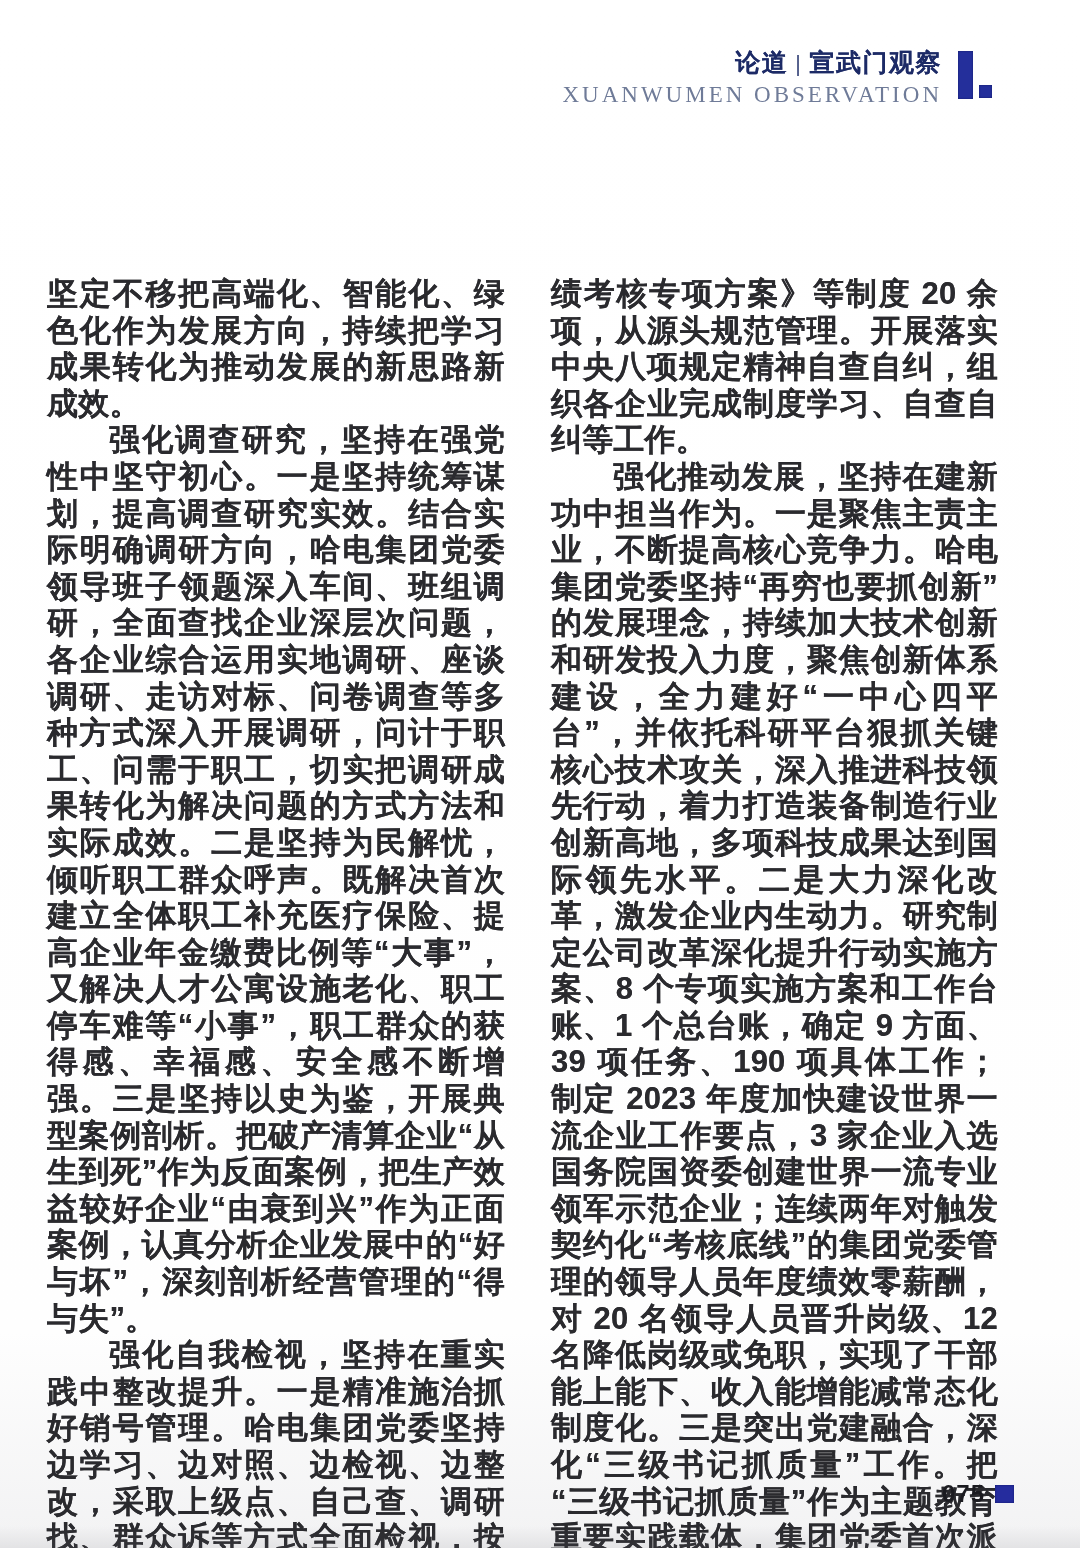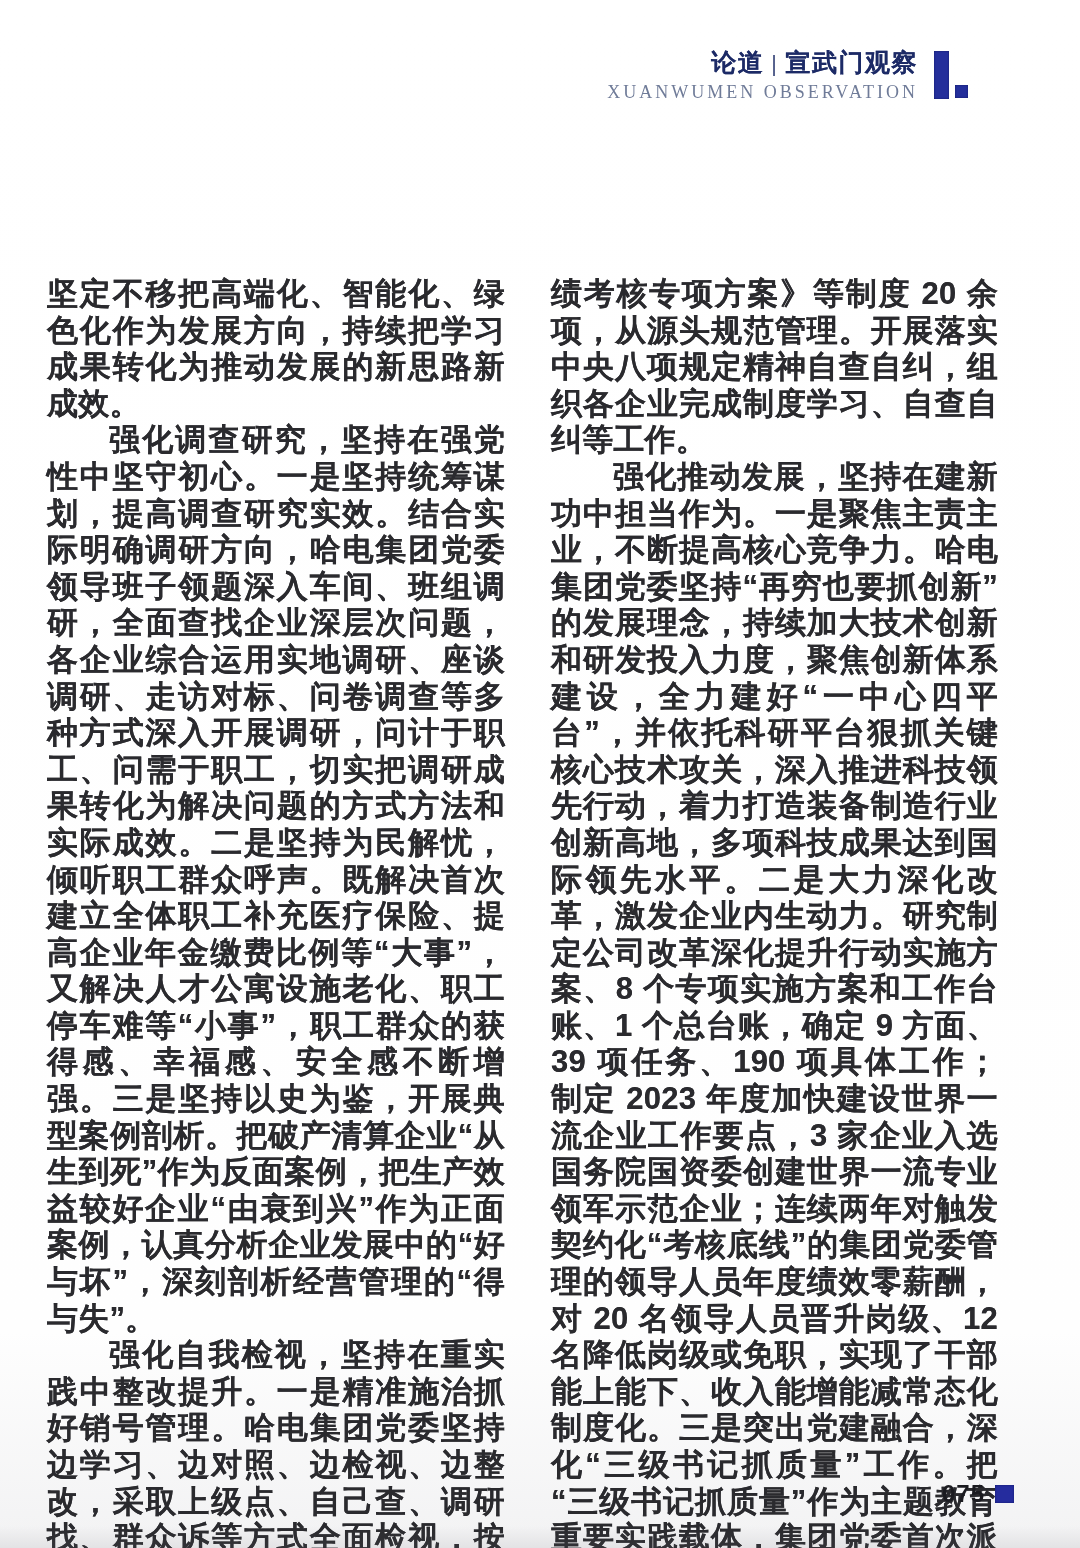--- a/index.html
+++ b/index.html
@@ -18,35 +18,35 @@
     content: "";
     position: absolute; left: 0; bottom: 0; width: 100%; height: 22px;
     background: linear-gradient(180deg, rgba(0,0,0,0) 0%, rgba(110,110,118,0.12) 100%);
     pointer-events: none;
   }
 
   
   .page-header {
     position: absolute; top: 48px; left: 0; width: 100%;
     display: flex; justify-content: flex-end; align-items: flex-start;
-    padding-right: 110px; box-sizing: border-box;
+    padding-right: 86px; box-sizing: border-box;
   }
   .header-text { text-align: right; margin-right: 16px; }
   .header-cn {
     font-size: 25px; font-weight: 700; color: #1c2a66;
     letter-spacing: 1.5px; line-height: 28px;
     text-shadow: 0 0 0.5px rgba(28,42,102,0.8);
   }
   .header-cn .divider {
     font-weight: 300; color: #55618d; margin: 0 7px; font-size: 22px;
   }
   .header-en {
     margin-top: 4px;
     font-family: "Liberation Serif", serif;
-    font-size: 18px; color: #6f7b98; letter-spacing: 3px;
+    font-size: 23px; color: #6f7b98; letter-spacing: 3px;
   }
   .logo-mark { position: relative; width: 36px; height: 52px; }
   .logo-mark .bar {
     position: absolute; left: 0; top: 3px; width: 15px; height: 48px;
     background: #242f9b; box-shadow: inset 0 0 2px #101a5e;
   }
   .logo-mark .dot {
     position: absolute; left: 21px; top: 37px; width: 13px; height: 13px;
     background: #242f9b; box-shadow: inset 0 0 2px #101a5e;
   }

